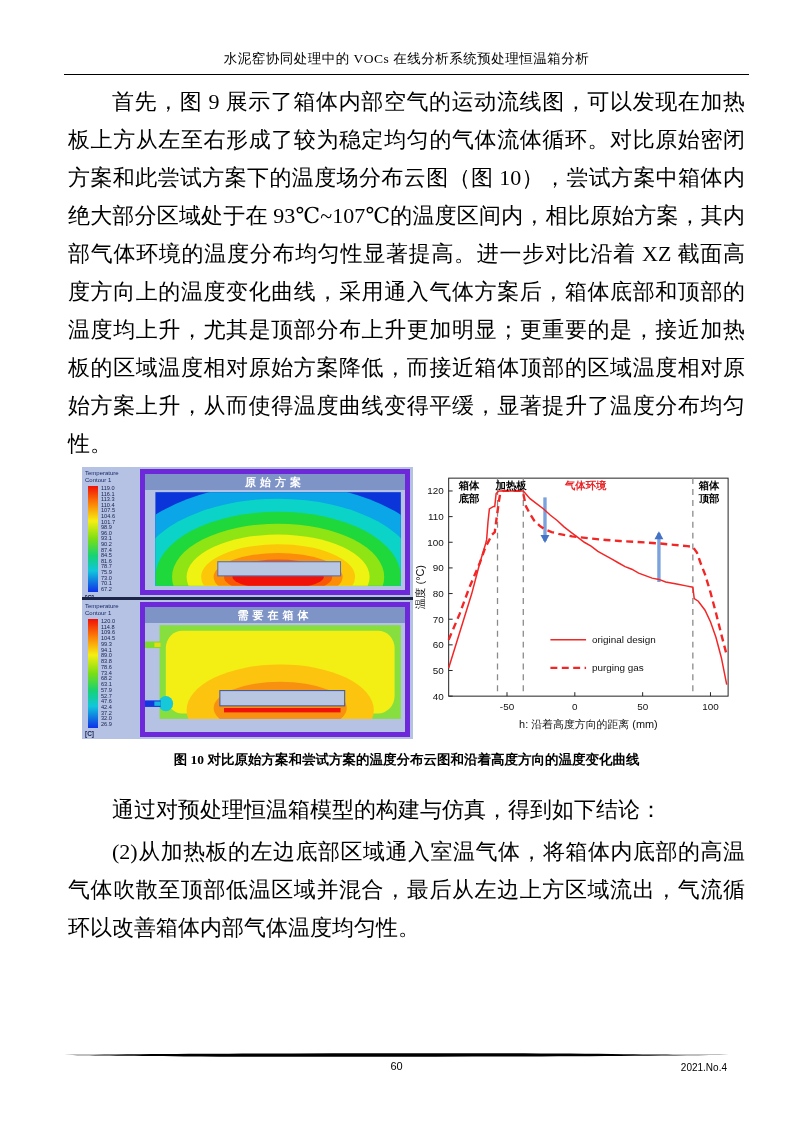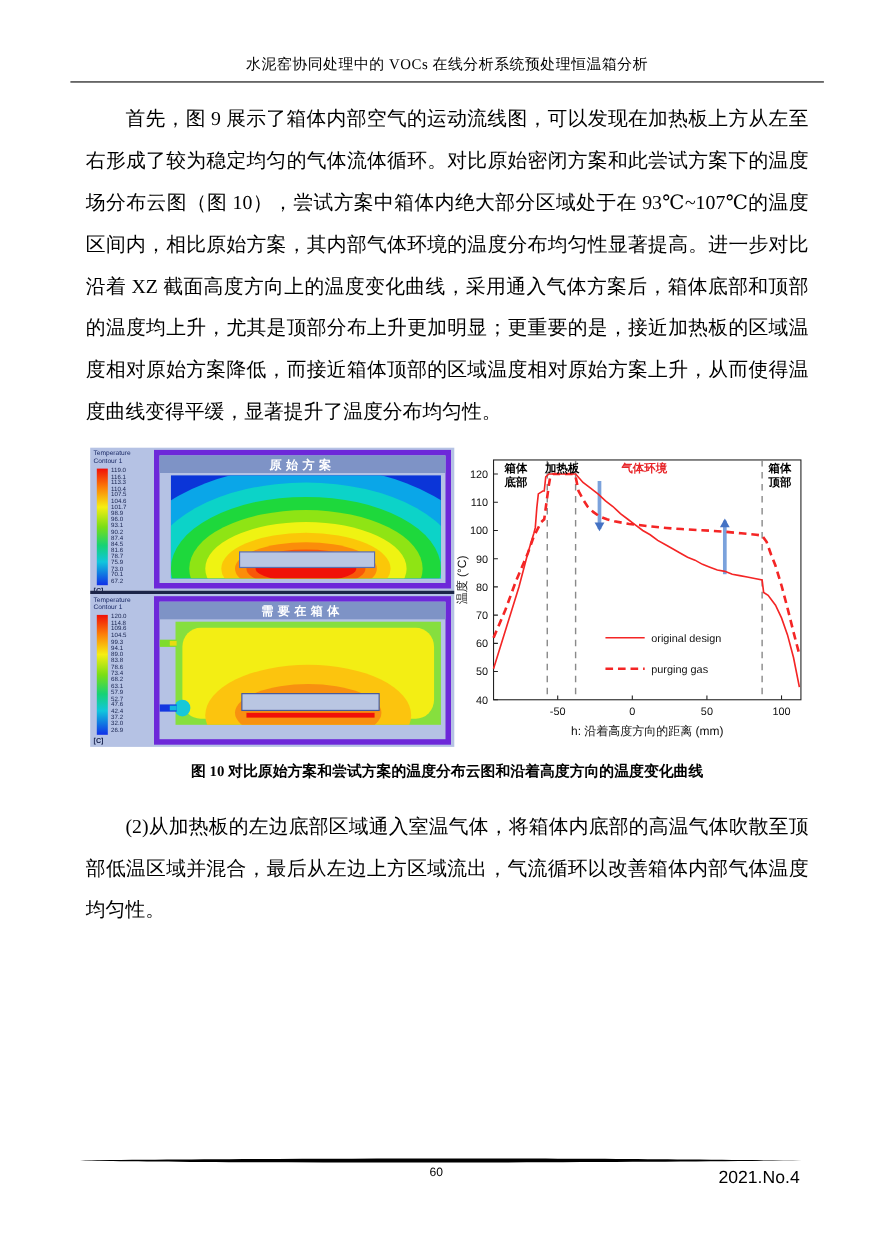--- a/index.html
+++ b/index.html
@@ -3,21 +3,21 @@
 <meta charset="utf-8">
 <style>
   html,body{margin:0;padding:0;background:#fff;}
   .page{
     position:relative;width:793px;height:1122px;background:#ffffff;
     font-family:"Liberation Serif","DejaVu Serif",serif;color:#000;
     overflow:hidden;box-sizing:border-box;padding:50px 44px 0 64px;
   }
   .header{text-align:center;font-size:13.5px;letter-spacing:.5px;padding-bottom:6px;}
   .header-rule{border:none;border-top:1.6px solid #000;margin:0 0 8px 0;}
-  .body-text p{margin:14px;font-size:18px;line-height:38px;text-align:justify;text-indent:2em;}
+  .body-text p{margin:4px;font-size:22px;line-height:38px;text-align:justify;text-indent:2em;}
   
   .figure-row{display:flex;margin:4px 0 0 18px;width:658px;}
   .contour-col{width:331px;display:flex;flex-direction:column;}
   .cpanel{background:#b5c2e4;display:flex;box-sizing:border-box;padding:2px 3px 2px 2px;}
   .cpanel-1{height:130px;}
   .cpanel-2{height:139px;}
   .csep{height:3px;background:#1c2547;}
   .clegend{width:56px;display:flex;flex-direction:column;font-family:"Liberation Sans","DejaVu Sans",sans-serif;}
   .clegend-title{font-size:6px;line-height:7px;color:#1b2a66;white-space:pre-line;margin:1px 0 2px 1px;}
   .clegend-body{flex:1;display:flex;margin-left:4px;}
@@ -31,21 +31,21 @@
     font-family:"Liberation Sans","DejaVu Sans",sans-serif;font-size:11px;font-weight:bold;letter-spacing:4px;}
   .cplot svg{flex:1;width:100%;}
   .chart-col{width:327px;}
   .figure-caption{text-align:center;font-size:13.5px;font-weight:bold;margin:6px 0 20px 0;line-height:22px;}
   
   .footer{position:absolute;left:64px;right:64px;bottom:44px;}
   .footer-line{display:block;width:100%;height:6px;}
   .footer-row{position:relative;height:20px;font-size:12px;
     font-family:"Liberation Sans","DejaVu Sans",sans-serif;}
   .footer-page{position:absolute;left:0;right:0;text-align:center;top:2px;font-size:11px;}
-  .footer-issue{position:absolute;right:2px;top:4px;font-size:16px;}
+  .footer-issue{position:absolute;right:2px;top:4px;font-size:10px;}
 </style>
 </head>
 <body>
 
 <div class="page">
 
   <div class="header">水泥窑协同处理中的 VOCs 在线分析系统预处理恒温箱分析</div>
   <hr class="header-rule">
 
   <div class="body-text">
@@ -219,20 +219,21 @@
           <text x="180.66990291262135" y="205.02941176470588" font-size="10" font-family="&quot;Liberation Sans&quot;,&quot;DejaVu Sans&quot;,sans-serif" fill="#111">purging gas</text>
           <text x="177" y="262" text-anchor="middle" font-size="11" font-family="&quot;Liberation Sans&quot;,&quot;DejaVu Sans&quot;,sans-serif" fill="#111">h: 沿着高度方向的距离 (mm)</text>
           <text x="11" y="120" text-anchor="middle" font-size="11" font-family="&quot;Liberation Sans&quot;,&quot;DejaVu Sans&quot;,sans-serif" fill="#111" transform="rotate(-90 11 120)">温度 (°C)</text>
         </svg>
     </div>
   </div>
 
   <div class="figure-caption">图 10 对比原始方案和尝试方案的温度分布云图和沿着高度方向的温度变化曲线</div>
 
   <div class="body-text">
+    <p>通过对预处理恒温箱模型的构建与仿真，得到如下结论：</p>
     <p>(2)从加热板的左边底部区域通入室温气体，将箱体内底部的高温气体吹散至顶部低温区域并混合，最后从左边上方区域流出，气流循环以改善箱体内部气体温度均匀性。</p>
   </div>
 
   <div class="footer">
     <svg class="footer-line" viewBox="0 0 665 6" preserveAspectRatio="none">
       <path d="M0 3 C 140 1.2, 420 0.4, 560 2.2 C 640 3.0, 660 2.6, 665 2.8 C 560 4.6, 300 5.4, 120 4.4 C 60 4.0, 20 3.6, 0 3 Z" fill="#000"></path>
     </svg>
     <div class="footer-row">
       <span class="footer-page">60</span>
       <span class="footer-issue">2021.No.4</span>

